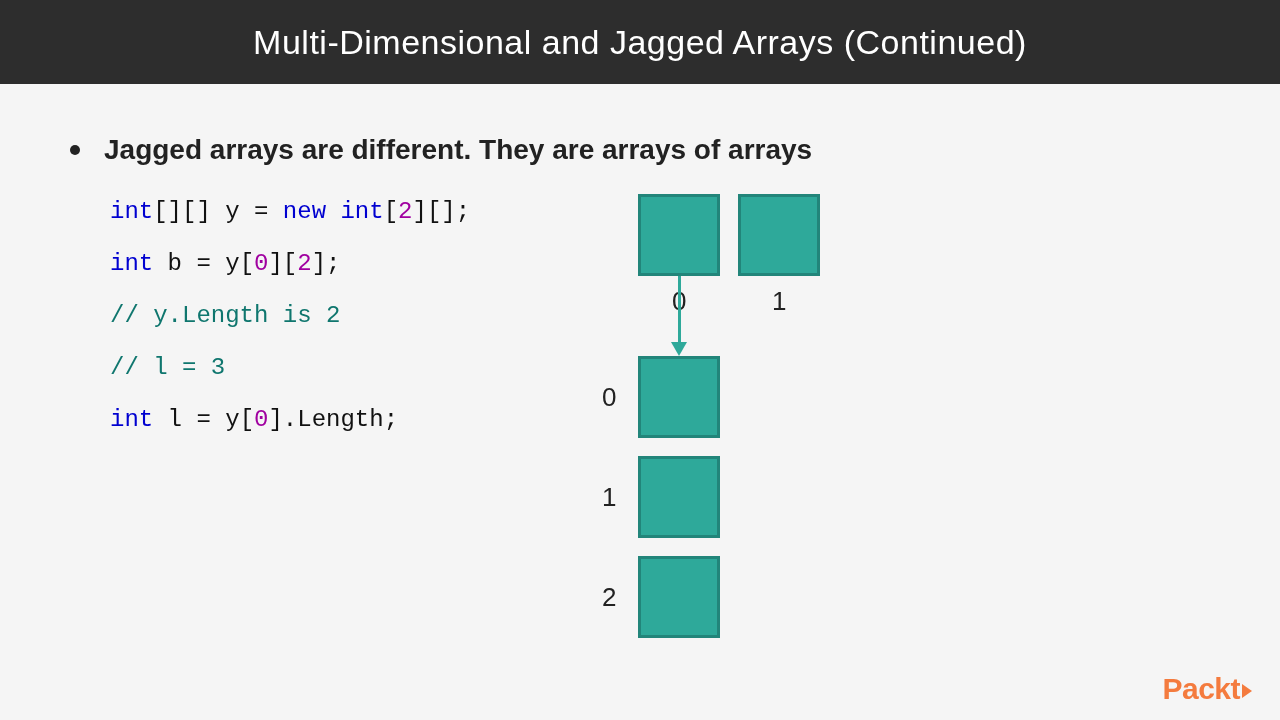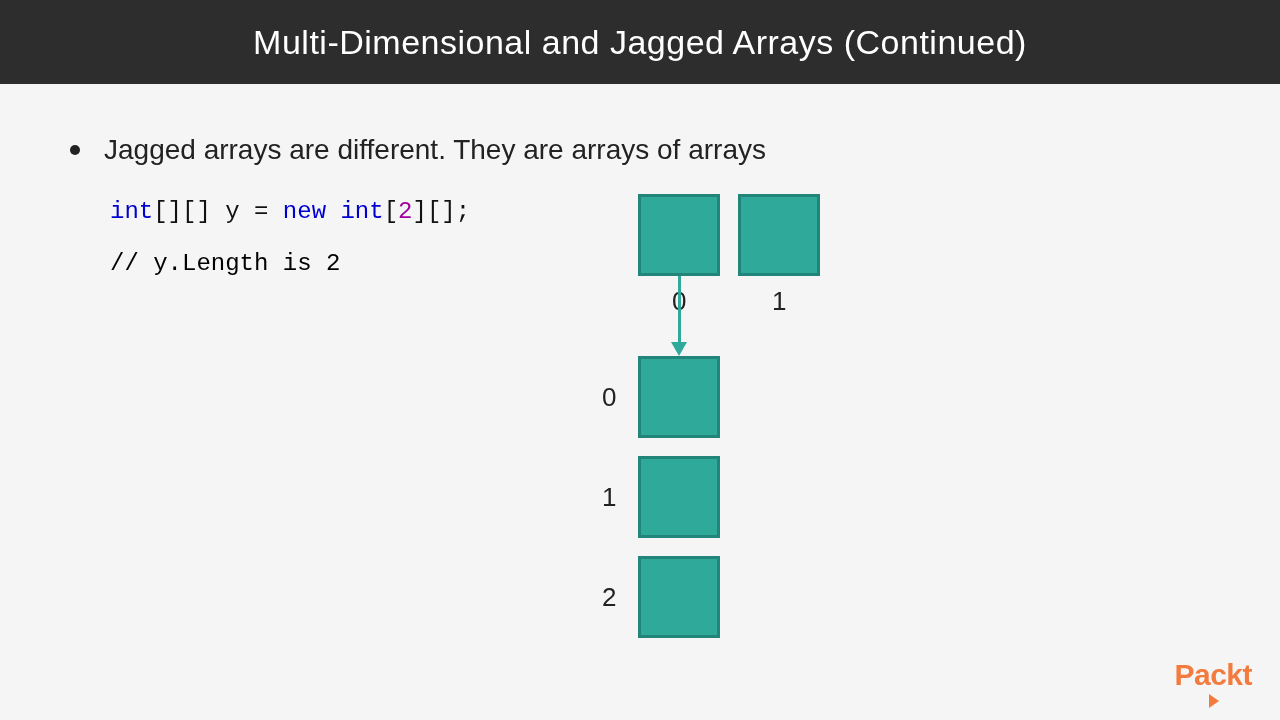--- a/index.html
+++ b/index.html
@@ -25,20 +25,21 @@
     font-weight: 400;
     letter-spacing: 0.5px;
   }
   .content {
     padding: 50px 70px 0 70px;
   }
   .bullet-line {
     display: flex;
     align-items: center;
     margin-bottom: 28px;
+    font-weight: bold;
   }
   .bullet {
     width: 10px;
     height: 10px;
     background: #222;
     border-radius: 50%;
     margin-right: 24px;
     flex-shrink: 0;
   }
   .bullet-text {
@@ -54,21 +55,21 @@
     font-family: "Consolas", "Courier New", monospace;
     font-size: 24px;
     line-height: 1.0;
   }
   .code-line {
     margin-bottom: 28px;
     white-space: pre;
   }
   .kw { color: #0000d0; }
   .num { color: #a000a0; }
-  .cm { color: #000000; }
+  .cm { color: #0f766e; }
   .txt { color: #111; }
 
   .diagram {
     position: relative;
     margin-left: 110px;
     width: 340px;
     height: 480px;
   }
   .box {
     position: absolute;
@@ -99,21 +100,20 @@
     position: absolute;
     right: 28px;
     bottom: 14px;
     font-family: Arial, sans-serif;
     font-size: 30px;
     font-weight: 700;
     color: #f47b3e;
     letter-spacing: -0.5px;
     display: flex;
     align-items: center;
-    flex-direction: column;
   }
   .logo-caret {
     display:inline-block;
     width:0;height:0;
     border-top: 7px solid transparent;
     border-bottom: 7px solid transparent;
     border-left: 10px solid #f47b3e;
     margin-left: 2px;
     position: relative;
     top: 2px;
@@ -128,21 +128,24 @@
 
 <div class="content">
   <div class="bullet-line">
     <span class="bullet"></span>
     <span class="bullet-text">Jagged arrays are different. They are arrays of arrays</span>
   </div>
 
   <div class="body-row">
     <div class="code-col">
       <div class="code-line"><span class="kw">int</span><span class="txt">[][] y = </span><span class="kw">new int</span><span class="txt">[</span><span class="num">2</span><span class="txt">][];</span></div>
+      <div class="code-line"><span class="kw">int</span><span class="txt"> b = y[</span><span class="num">0</span><span class="txt">][</span><span class="num">2</span><span class="txt">];</span></div>
       <div class="code-line"><span class="cm">// y.Length is 2</span></div>
+      <div class="code-line"><span class="cm">// l = 3</span></div>
+      <div class="code-line"><span class="kw">int</span><span class="txt"> l = y[</span><span class="num">0</span><span class="txt">].Length;</span></div>
     </div>
 
     <div class="diagram">
 
       <div class="box" style="left:58px; top:0;"></div>
       <div class="box" style="left:158px; top:0;"></div>
       <div class="lbl" style="left:92px; top:92px;">0</div>
       <div class="lbl" style="left:192px; top:92px;">1</div>
 
       <div class="arrow-line" style="left:98px; top:82px; height:68px;"></div>

